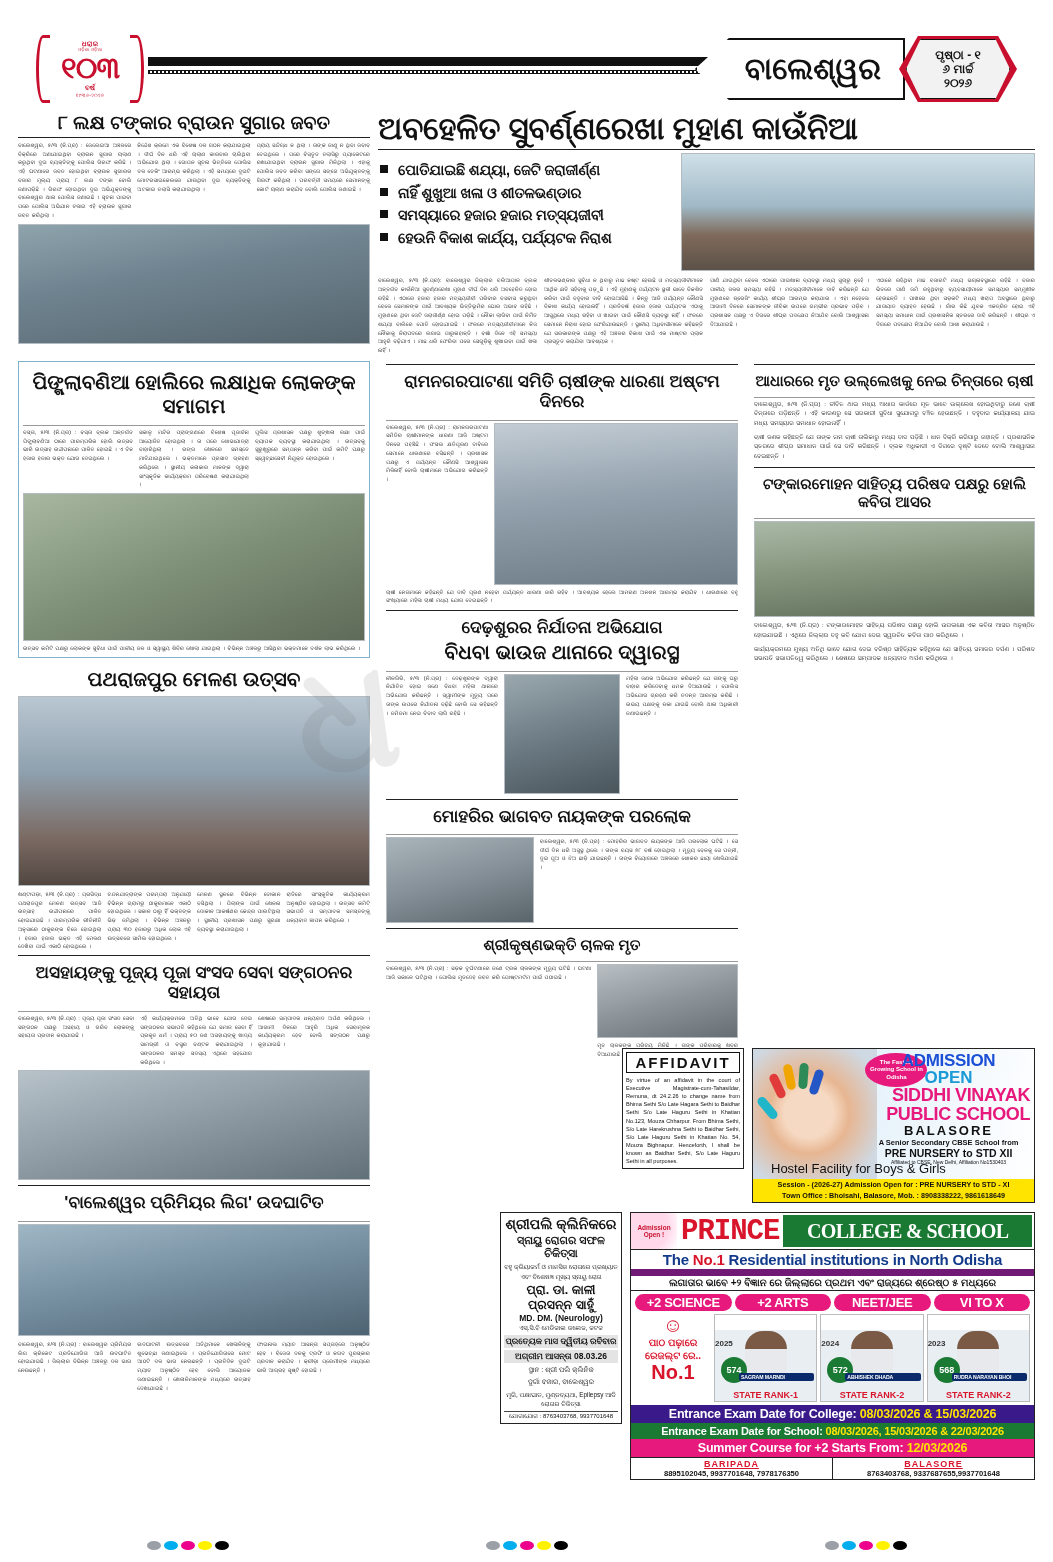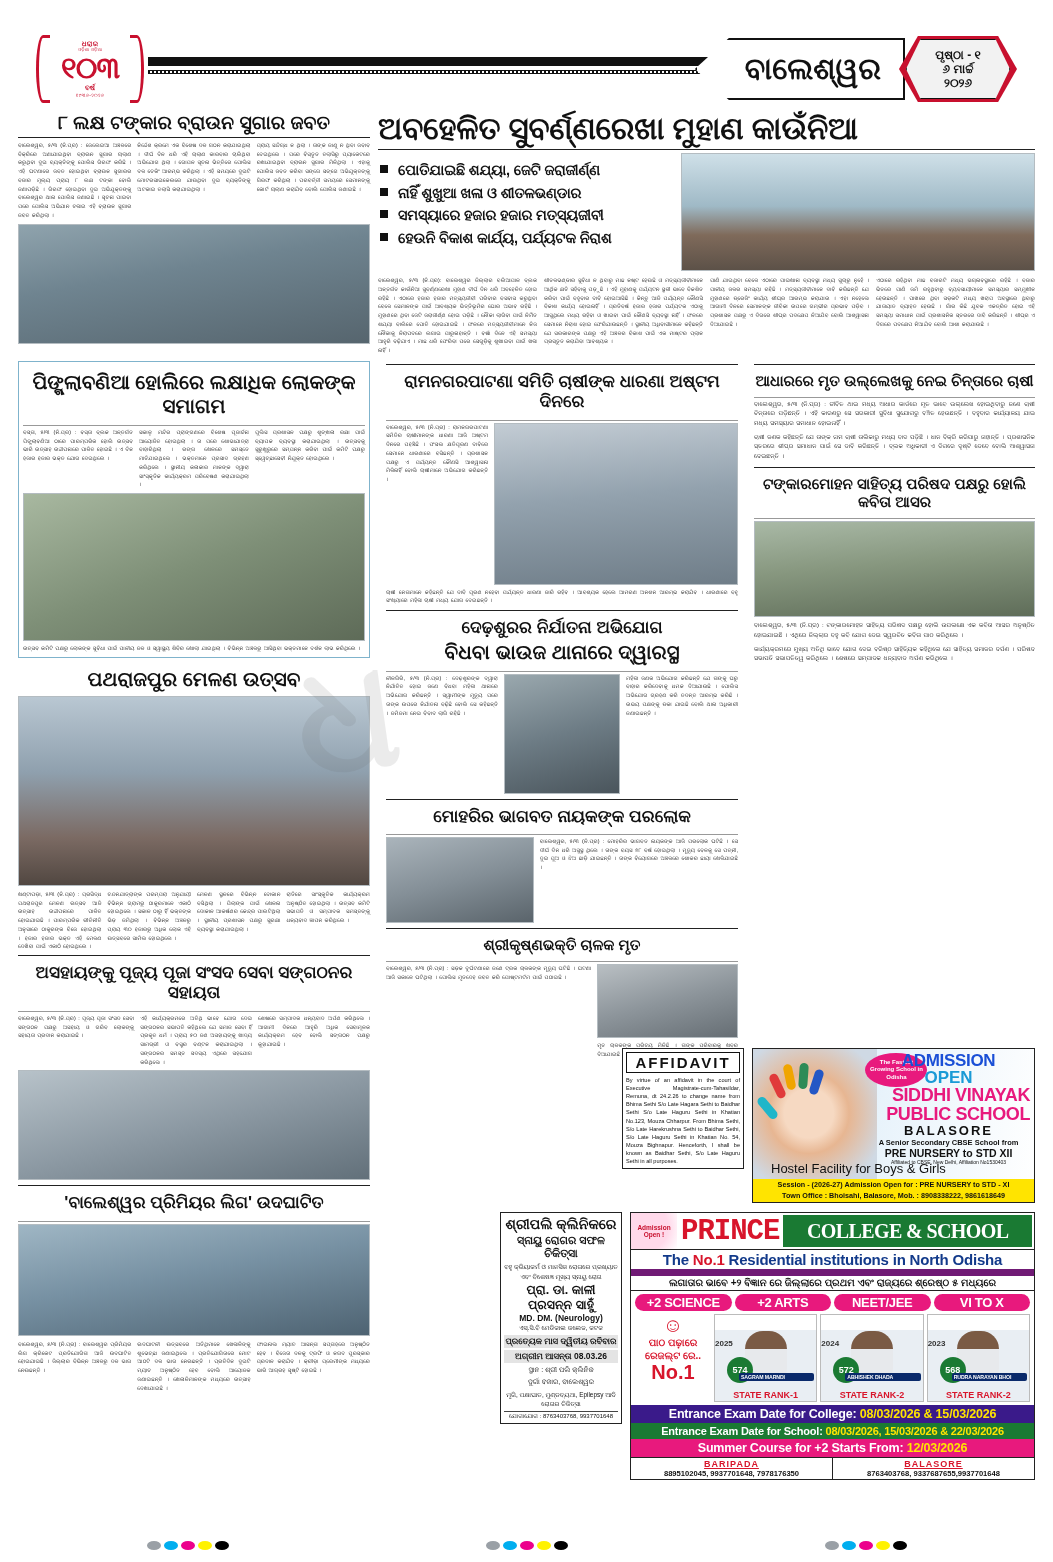--- a/index.html
+++ b/index.html
@@ -191,21 +191,21 @@
   .pr-tabs { display:flex; gap:3px; padding:3px 4px; background:#fff; }
   .pr-tab { flex:1; background:#e8197d; color:#fff; font-weight:bold; font-size:13px;
     text-align:center; border-radius:9px; padding:1px 0; letter-spacing:-.3px;}
   .pr-cards { display:flex; gap:3px; padding:0 4px 3px 4px; }
   .pr-card { flex:1; border:1px solid #bbb; position:relative; height:88px; overflow:hidden;
     background:linear-gradient(180deg,#fff 0 18%,#e9eef3 18% 100%); }
   .pr-year { font-size:8px; font-weight:bold; color:#333;margin-top:24px; }
   .pr-face { position:absolute; left:50%; transform:translateX(-50%); top:16px;
     width:42px; height:48px; border-radius:18px 18px 10px 10px;
     background:linear-gradient(180deg,#7a5a44 0 38%,#e7e9ec 38% 100%); }
-  .pr-score { position:absolute; left:12px; bottom:18px; width:26px; height:26px; border-radius:50%;
+  .pr-score { position:absolute; left:6px; bottom:18px; width:26px; height:26px; border-radius:50%;
     background:#1a7a33; color:#fff; font-size:9px; font-weight:bold;
     display:flex; align-items:center; justify-content:center; }
   .pr-sname { position:absolute; left:24px; right:2px; bottom:20px; background:#0a2a6b; color:#fff;
     font-size:5.2px; font-weight:bold; padding:1px 2px; border-radius:2px; letter-spacing:-.1px;}
   .pr-rank { position:absolute; left:0; right:0; bottom:1px; text-align:center;
     font-size:9px; font-weight:bold; color:#d8152b; }
   .pr-first { flex:0 0 76px; position:relative; text-align:center; }
   .pr-gan { font-size:20px; color:#d8152b; }
   .pr-first-txt { font-size:10px; font-weight:bold; color:#d8152b; line-height:1.25;text-align:center; }
   .pr-first-no { font-size:20px; font-weight:bold; color:#d8152b; line-height:1;}

